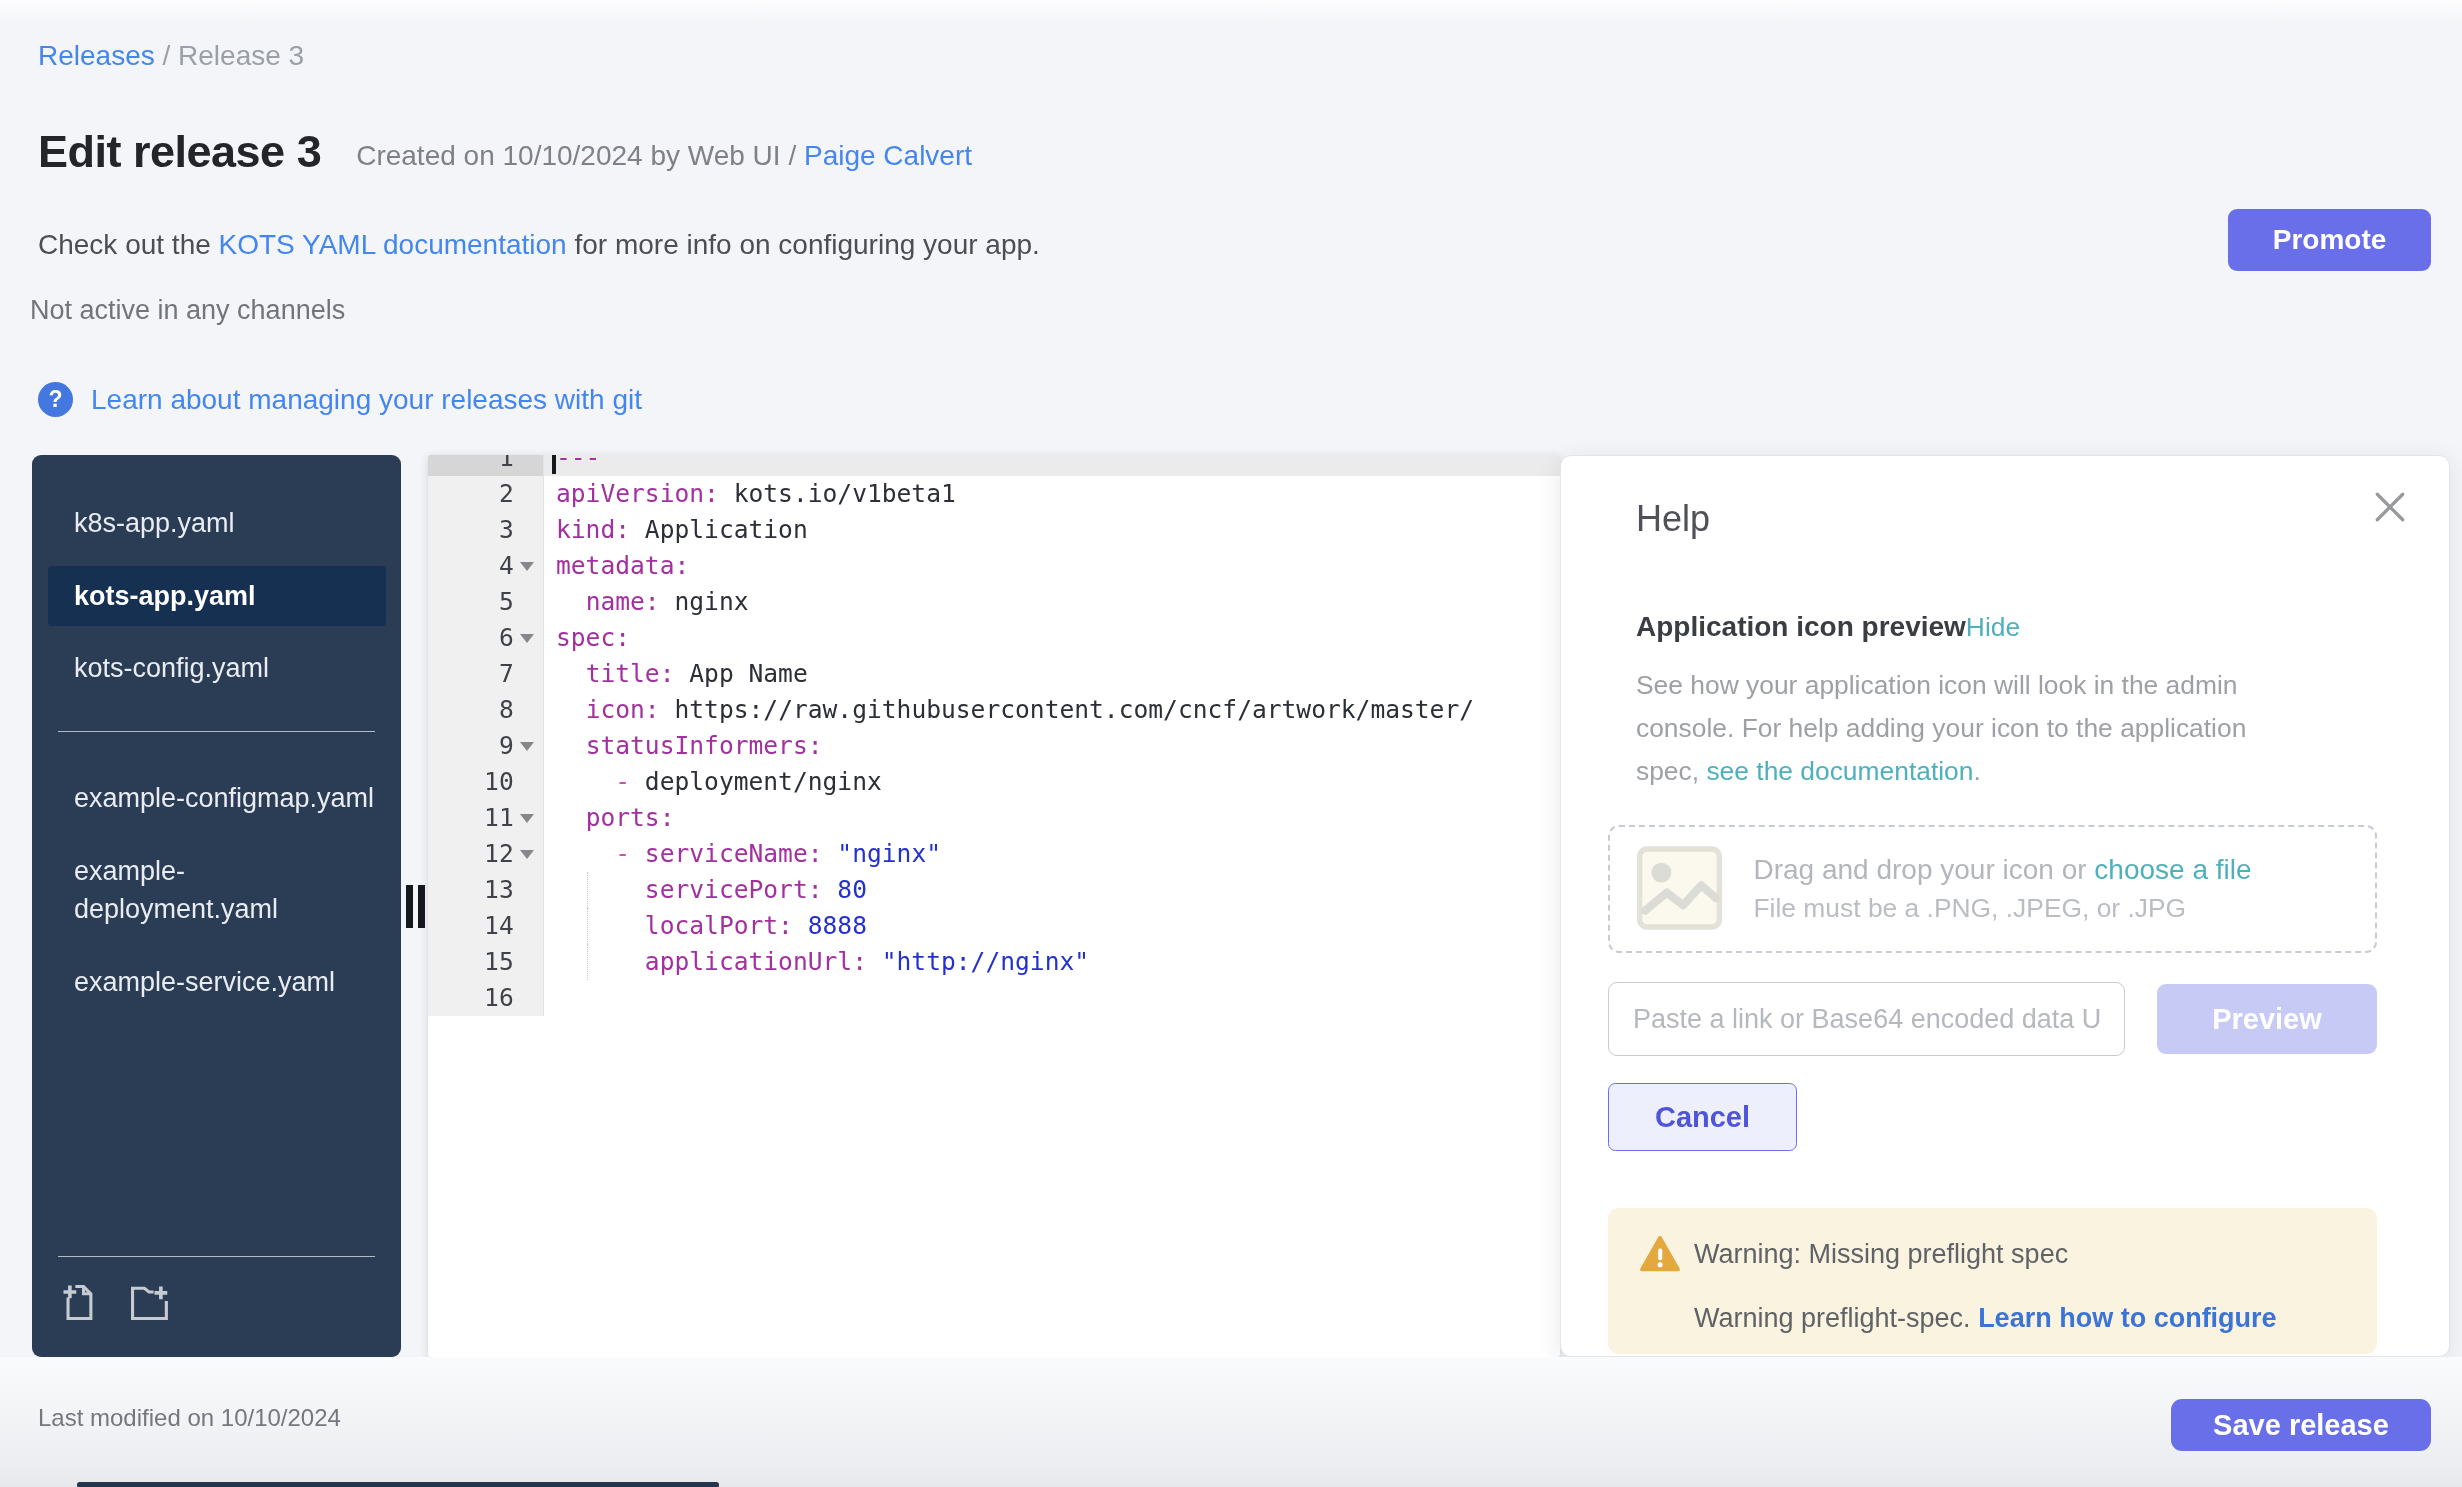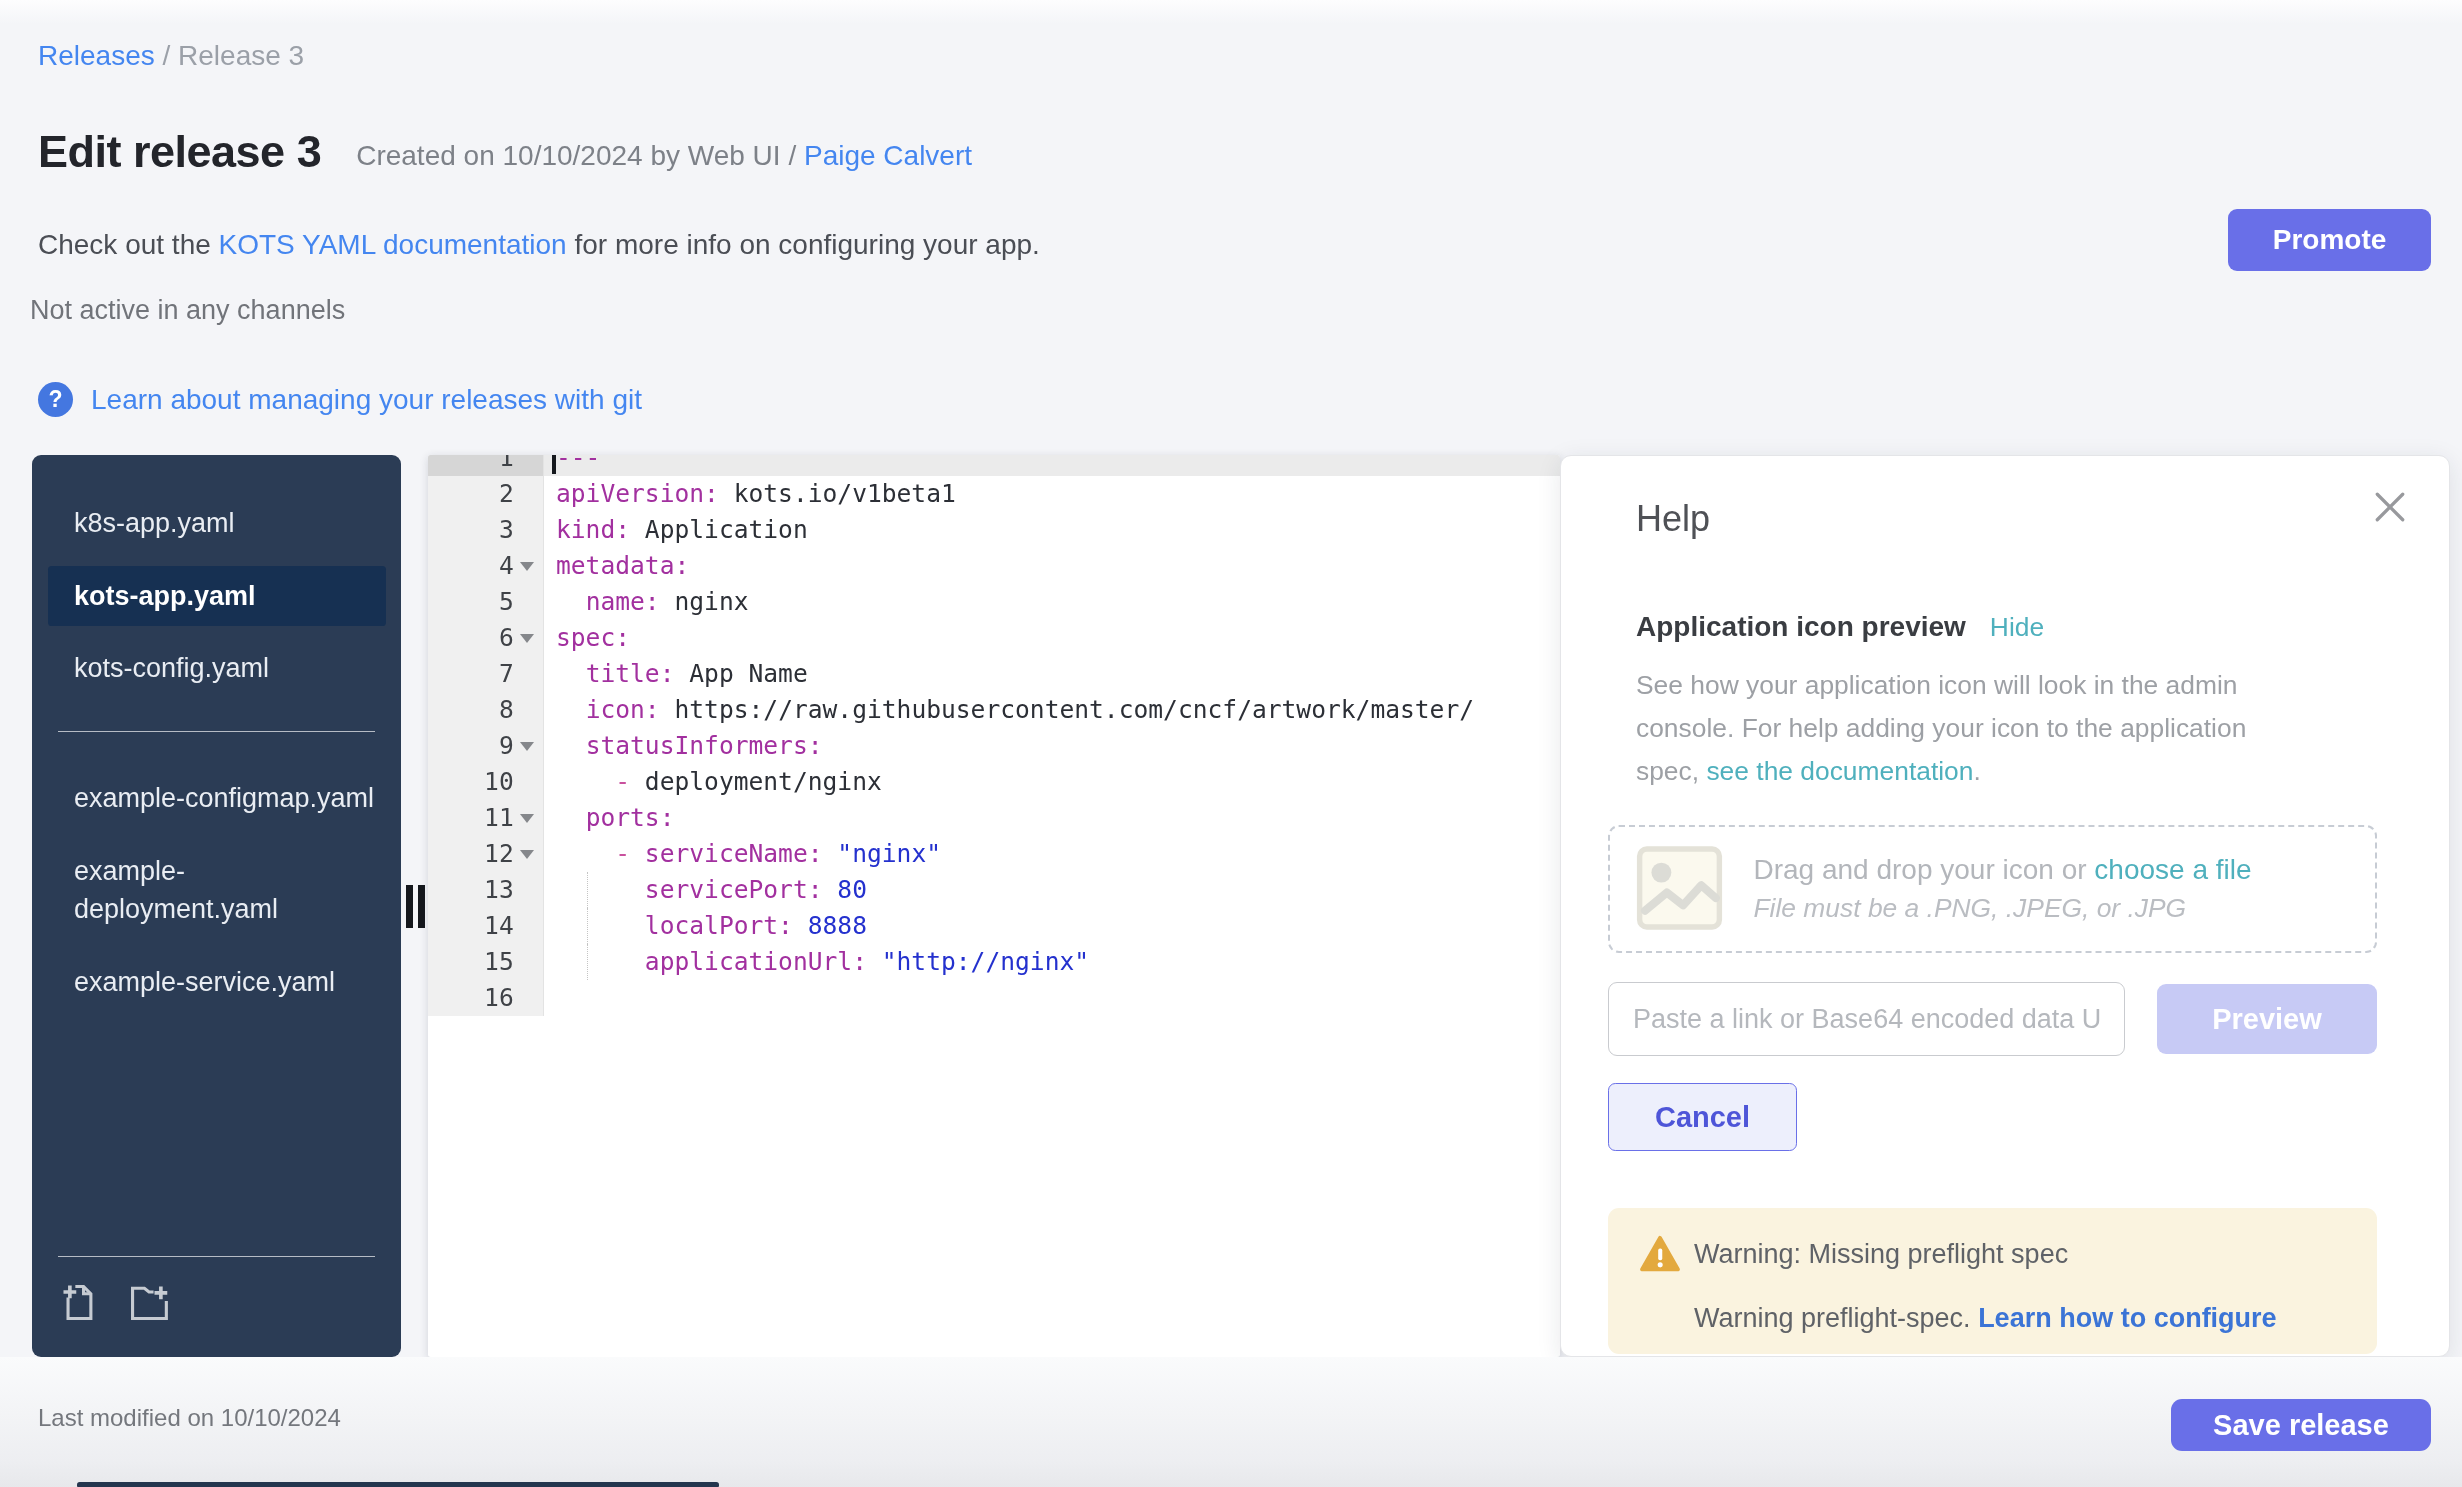--- a/index.html
+++ b/index.html
@@ -92,34 +92,34 @@
   .tok-num  { color:#2431CE; }
 
   
   .help-panel {
     position:absolute; left:1560px; top:0; width:890px; height:902px;
     background:#ffffff; border:0.9px solid #e4e5e8; border-radius:11px;
     box-shadow:0 5.5px 24px rgba(30,40,60,0.10); overflow:hidden;
   }
   .hp-close { position:absolute; top:31px; right:38px; width:42px; height:42px; background:none; border:none; cursor:pointer; }
   .hp-title { position:absolute; left:75px; top:42px; font-size:36px; font-weight:500; color:#4f5156; }
-  .hp-section { position:absolute; left:75px; top:155px; display:flex; align-items:baseline; gap:24px; }
+  .hp-section { position:absolute; left:75px; top:155px; display:flex; align-items:baseline; }
   .hp-section h3 { font-size:28px; font-weight:700; color:#3a3d42; }
   .hide-link { font-size:26.4px; color:#4FB0BD; }
   .hp-desc { position:absolute; left:75px; top:208px; width:628px; font-size:26.4px; line-height:43px; color:#9da0a5; }
   .hp-desc a { color:#4FB0BD; }
   .dropzone {
     position:absolute; left:47px; top:369px; width:769px; height:128px;
     border:2.7px dashed #c7ccd4; border-radius:11px;
     display:flex; align-items:center; padding-left:25.5px; cursor:pointer;
   }
   .dz-text { margin-left:31px; }
   .dz-main { font-size:28px; color:#b3b6bb; }
   .dz-main a { color:#4FB0BD; }
-  .dz-sub { font-size:26.4px; color:#babdc2; margin-top:7.3px;font-style:italic; }
+  .dz-sub { font-size:26.4px; color:#babdc2; margin-top:7.3px; }
   .icon-url-input {
     position:absolute; left:47px; top:526px; width:517px; height:74px;
     border:1.8px solid #c9cbcf; border-radius:9px; font-size:27px; padding:0 24px;
     font-family:inherit; color:#3a3d42; background:#fff;
   }
   .icon-url-input::placeholder { color:#b5b8bd; }
   .preview-btn {
     position:absolute; left:596px; top:528px; width:220px; height:70px;
     background:#C7CAF5; border:none; border-radius:9px; color:#fff;
     font-size:29px; font-weight:700; font-family:inherit; cursor:default;

